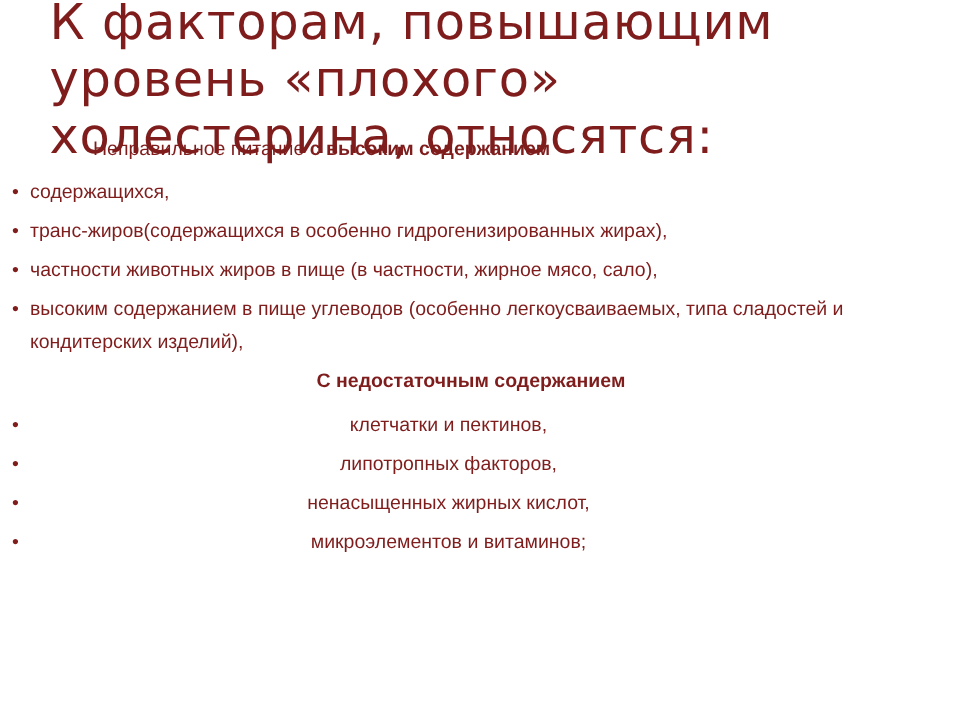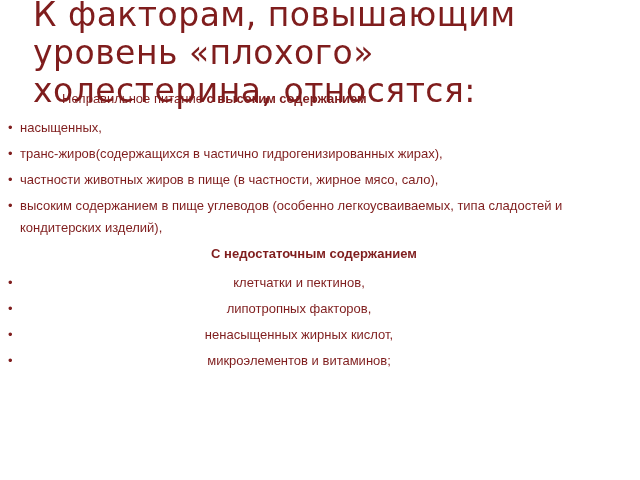--- a/index.html
+++ b/index.html
@@ -79,22 +79,22 @@
     <div>К факторам, повышающим</div>
     <div>уровень «плохого»</div>
     <div>холестерина, относятся:</div>
   </h1>
 
   <div class="content">
 
     <p class="intro"><span>Неправильное питание </span><b>с высоким содержанием</b></p>
 
     <ul class="bullets">
-      <li>насыщенных,</li>
-      <li>транс-жиров(содержащихся в частично гидрогенизированных жирах),</li>
+      <li>содержащихся,</li>
+      <li>транс-жиров(содержащихся в особенно гидрогенизированных жирах),</li>
       <li>частности животных жиров в пище (в частности, жирное мясо, сало),</li>
       <li>высоким содержанием в пище углеводов (особенно легкоусваиваемых, типа сладостей и кондитерских изделий),</li>
     </ul>
 
     <p class="subheading">С недостаточным содержанием</p>
 
     <ul class="bullets second">
       <li>клетчатки и пектинов,</li>
       <li>липотропных факторов,</li>
       <li>ненасыщенных жирных кислот,</li>

